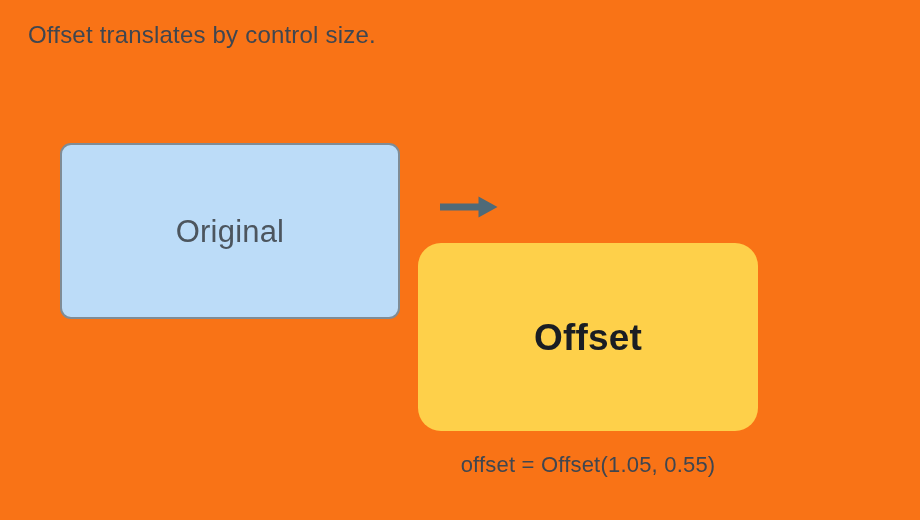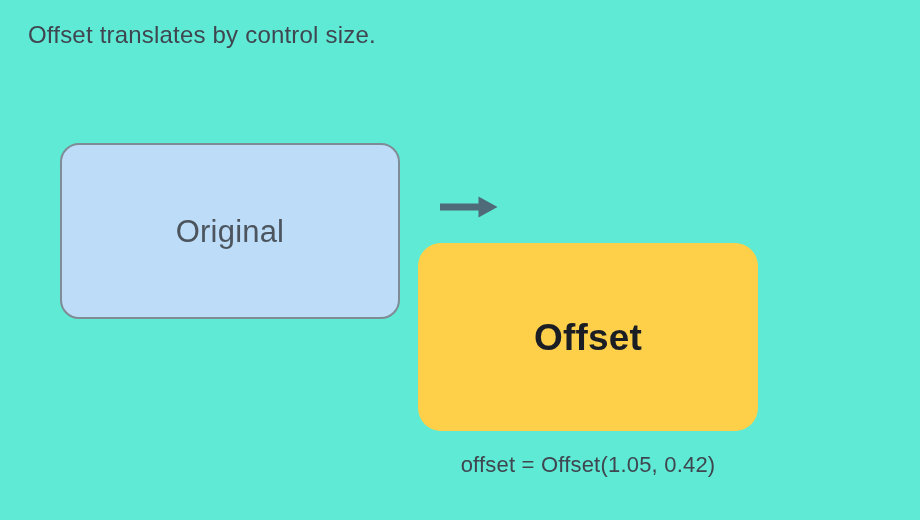--- a/index.html
+++ b/index.html
@@ -8,21 +8,21 @@
     background: #000000;
   }
   body {
     font-family: "Liberation Sans", sans-serif;
     -webkit-font-smoothing: antialiased;
   }
   #stage {
     position: relative;
     width: 920px;
     height: 520px;
-    background: #5eead4;
+    background: #f97316;
     overflow: hidden;
   }
 
   
   .title {
     position: absolute;
     left: 28px;
     top: 21px;
     font-size: 24px;
     font-weight: 400;
@@ -42,21 +42,21 @@
   }
 
   
   .box-original {
     left: 60px;
     top: 143px;
     width: 340px;
     height: 176px;
     background: #bcdcf8;
     border: 2px solid #7f8c96;
-    border-radius: 19px;
+    border-radius: 11px;
   }
   .box-original .box-label {
     font-size: 31px;
     font-weight: 400;
     color: #4c555e;
     letter-spacing: 0.2px;
     line-height: 1;
   }
 
   
@@ -115,15 +115,15 @@
   <div class="arrow">
     <svg width="64" height="30" viewBox="0 0 64 30" xmlns="http://www.w3.org/2000/svg">
       <path d="M3 11.6 L41.5 11.6 L41.5 4.5 L60.5 15 L41.5 25.5 L41.5 18.4 L3 18.4 Z" fill="#4f6a78"></path>
     </svg>
   </div>
 
   <div class="control-box box-offset">
     <span class="box-label">Offset</span>
   </div>
 
-  <div class="caption">offset = Offset(1.05, 0.42)</div>
+  <div class="caption">offset = Offset(1.05, 0.55)</div>
 
 </div>
 
 </body></html>

